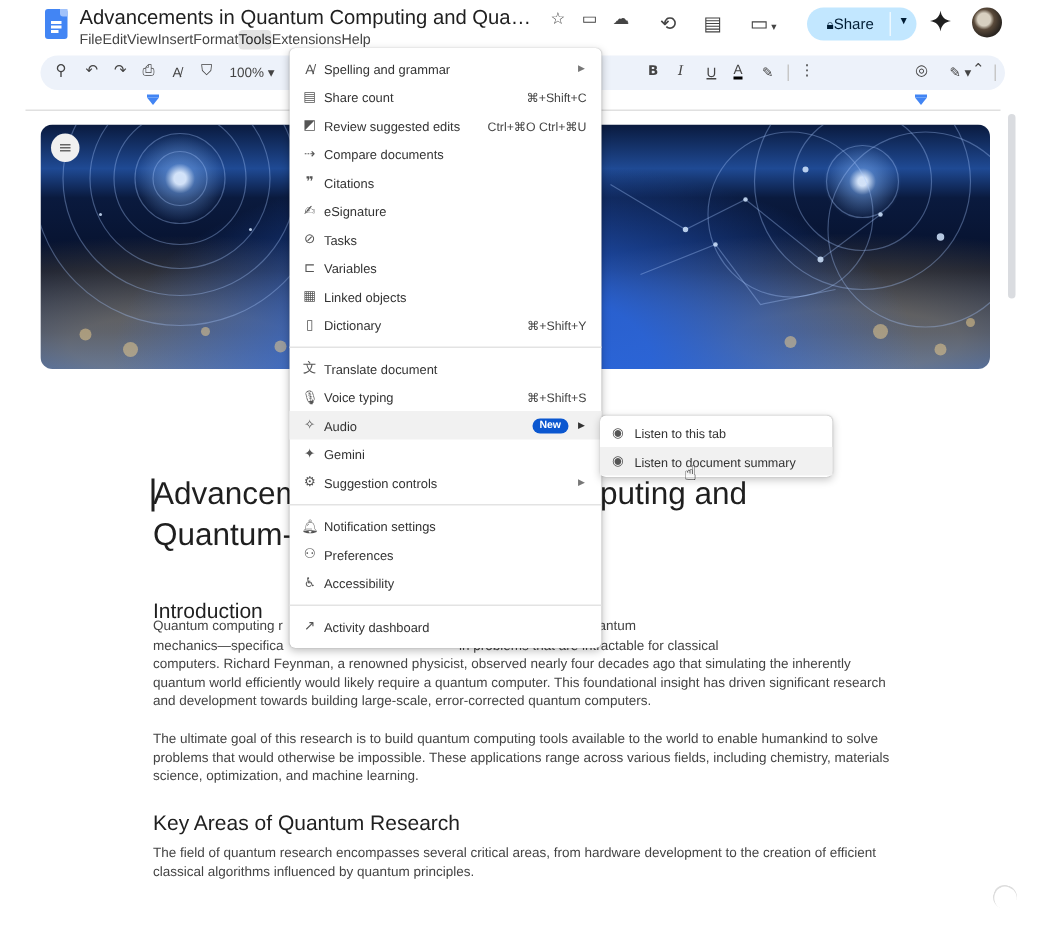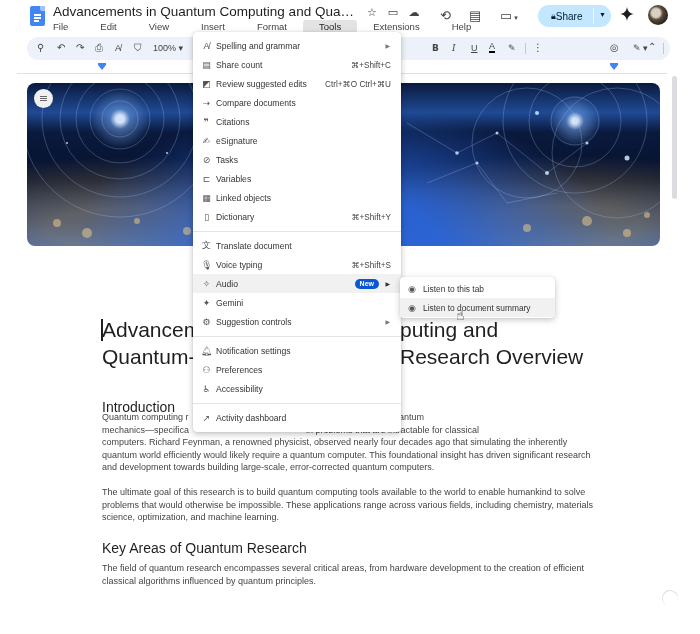--- a/index.html
+++ b/index.html
@@ -8,21 +8,21 @@
 
   
   .titlebar { position: absolute; left: 0; top: 0; width: 700px; height: 34px; background: #fff; }
   .docs-logo { position: absolute; left: 30px; top: 6px; width: 15px; height: 20px; background: #4285f4; border-radius: 2px; }
   .docs-logo::before { content: ""; position: absolute; right: 0; top: 0; width: 5px; height: 5px; background: #a1c2fa; border-bottom-left-radius: 2px; }
   .docs-logo i { position: absolute; left: 4px; width: 7px; height: 1.5px; background: #fff; }
   .doc-title { position: absolute; left: 53px; top: 4px; font-size: 13.5px; color: #1f1f1f; white-space: nowrap; width: 307px; overflow: hidden; text-overflow: ellipsis; }
   .title-icons { position: absolute; left: 366px; top: 6px; display: flex; gap: 9px; font-size: 11px; color: #444; }
   .title-icons span { width: 12px; text-align: center; }
   .menubar { position: absolute; left: 53px; top: 20px; display: flex; gap: 0; font-size: 9.5px; color: #444; }
-  .menubar span { padding: 0 16px; height: 13px; line-height: 13px; border-radius: 3px; }
+  .menubar span { padding: 0 0; height: 13px; line-height: 13px; border-radius: 3px; }
   .menubar span:first-child { padding-left: 0; }
   .menubar span.active { background: #e3e3e3; color: #1f1f1f; }
 
   .hdr-icon { position: absolute; top: 8px; font-size: 13px; color: #444; }
   .share-btn { position: absolute; left: 538px; top: 5px; width: 73px; height: 22px; background: #c2e7ff; border-radius: 11px; display: flex; align-items: center; font-size: 10px; color: #001d35; }
   .share-btn .lock { margin-left: 13px; font-size: 9px; }
   .share-btn .lbl { }
   .share-btn .sep { position: absolute; left: 55px; top: 3px; width: 1px; height: 16px; background: #fff; opacity: .7; }
   .share-btn .caret { position: absolute; left: 61px; top: 6px; font-size: 7px; }
   .gemini-star { position: absolute; left: 620px; top: 7px; width: 14px; height: 14px; }
@@ -194,21 +194,21 @@
     </g>
   </svg>
   <div class="hero-btn">
       <i></i>
     </div>
 </div>
 
 <div class="cursor"></div>
 <div class="doc-h1">
   <div><span>Advancem</span><span style="position:absolute;left:298px">puting and</span></div>
-  <div><span>Quantum-</span><span style="position:absolute;left:298px">Research Overview</span></div>
+  <div><span>Quantum-</span></div>
 </div>
 
 <div class="doc-h2" style="top:399px">Introduction</div>
 
 <div class="doc-p" style="top:411px">
   <div><span>Quantum computing r</span><span style="position:absolute;left:207px">ing the principles of quantum</span></div>
   <div><span>mechanics—specifica</span><span style="position:absolute;left:204px;top:12.5px">in problems that are intractable for classical</span></div>
   <div>computers. Richard Feynman, a renowned physicist, observed nearly four decades ago that simulating the inherently</div>
   <div>quantum world efficiently would likely require a quantum computer. This foundational insight has driven significant research</div>
   <div>and development towards building large-scale, error-corrected quantum computers.</div>

